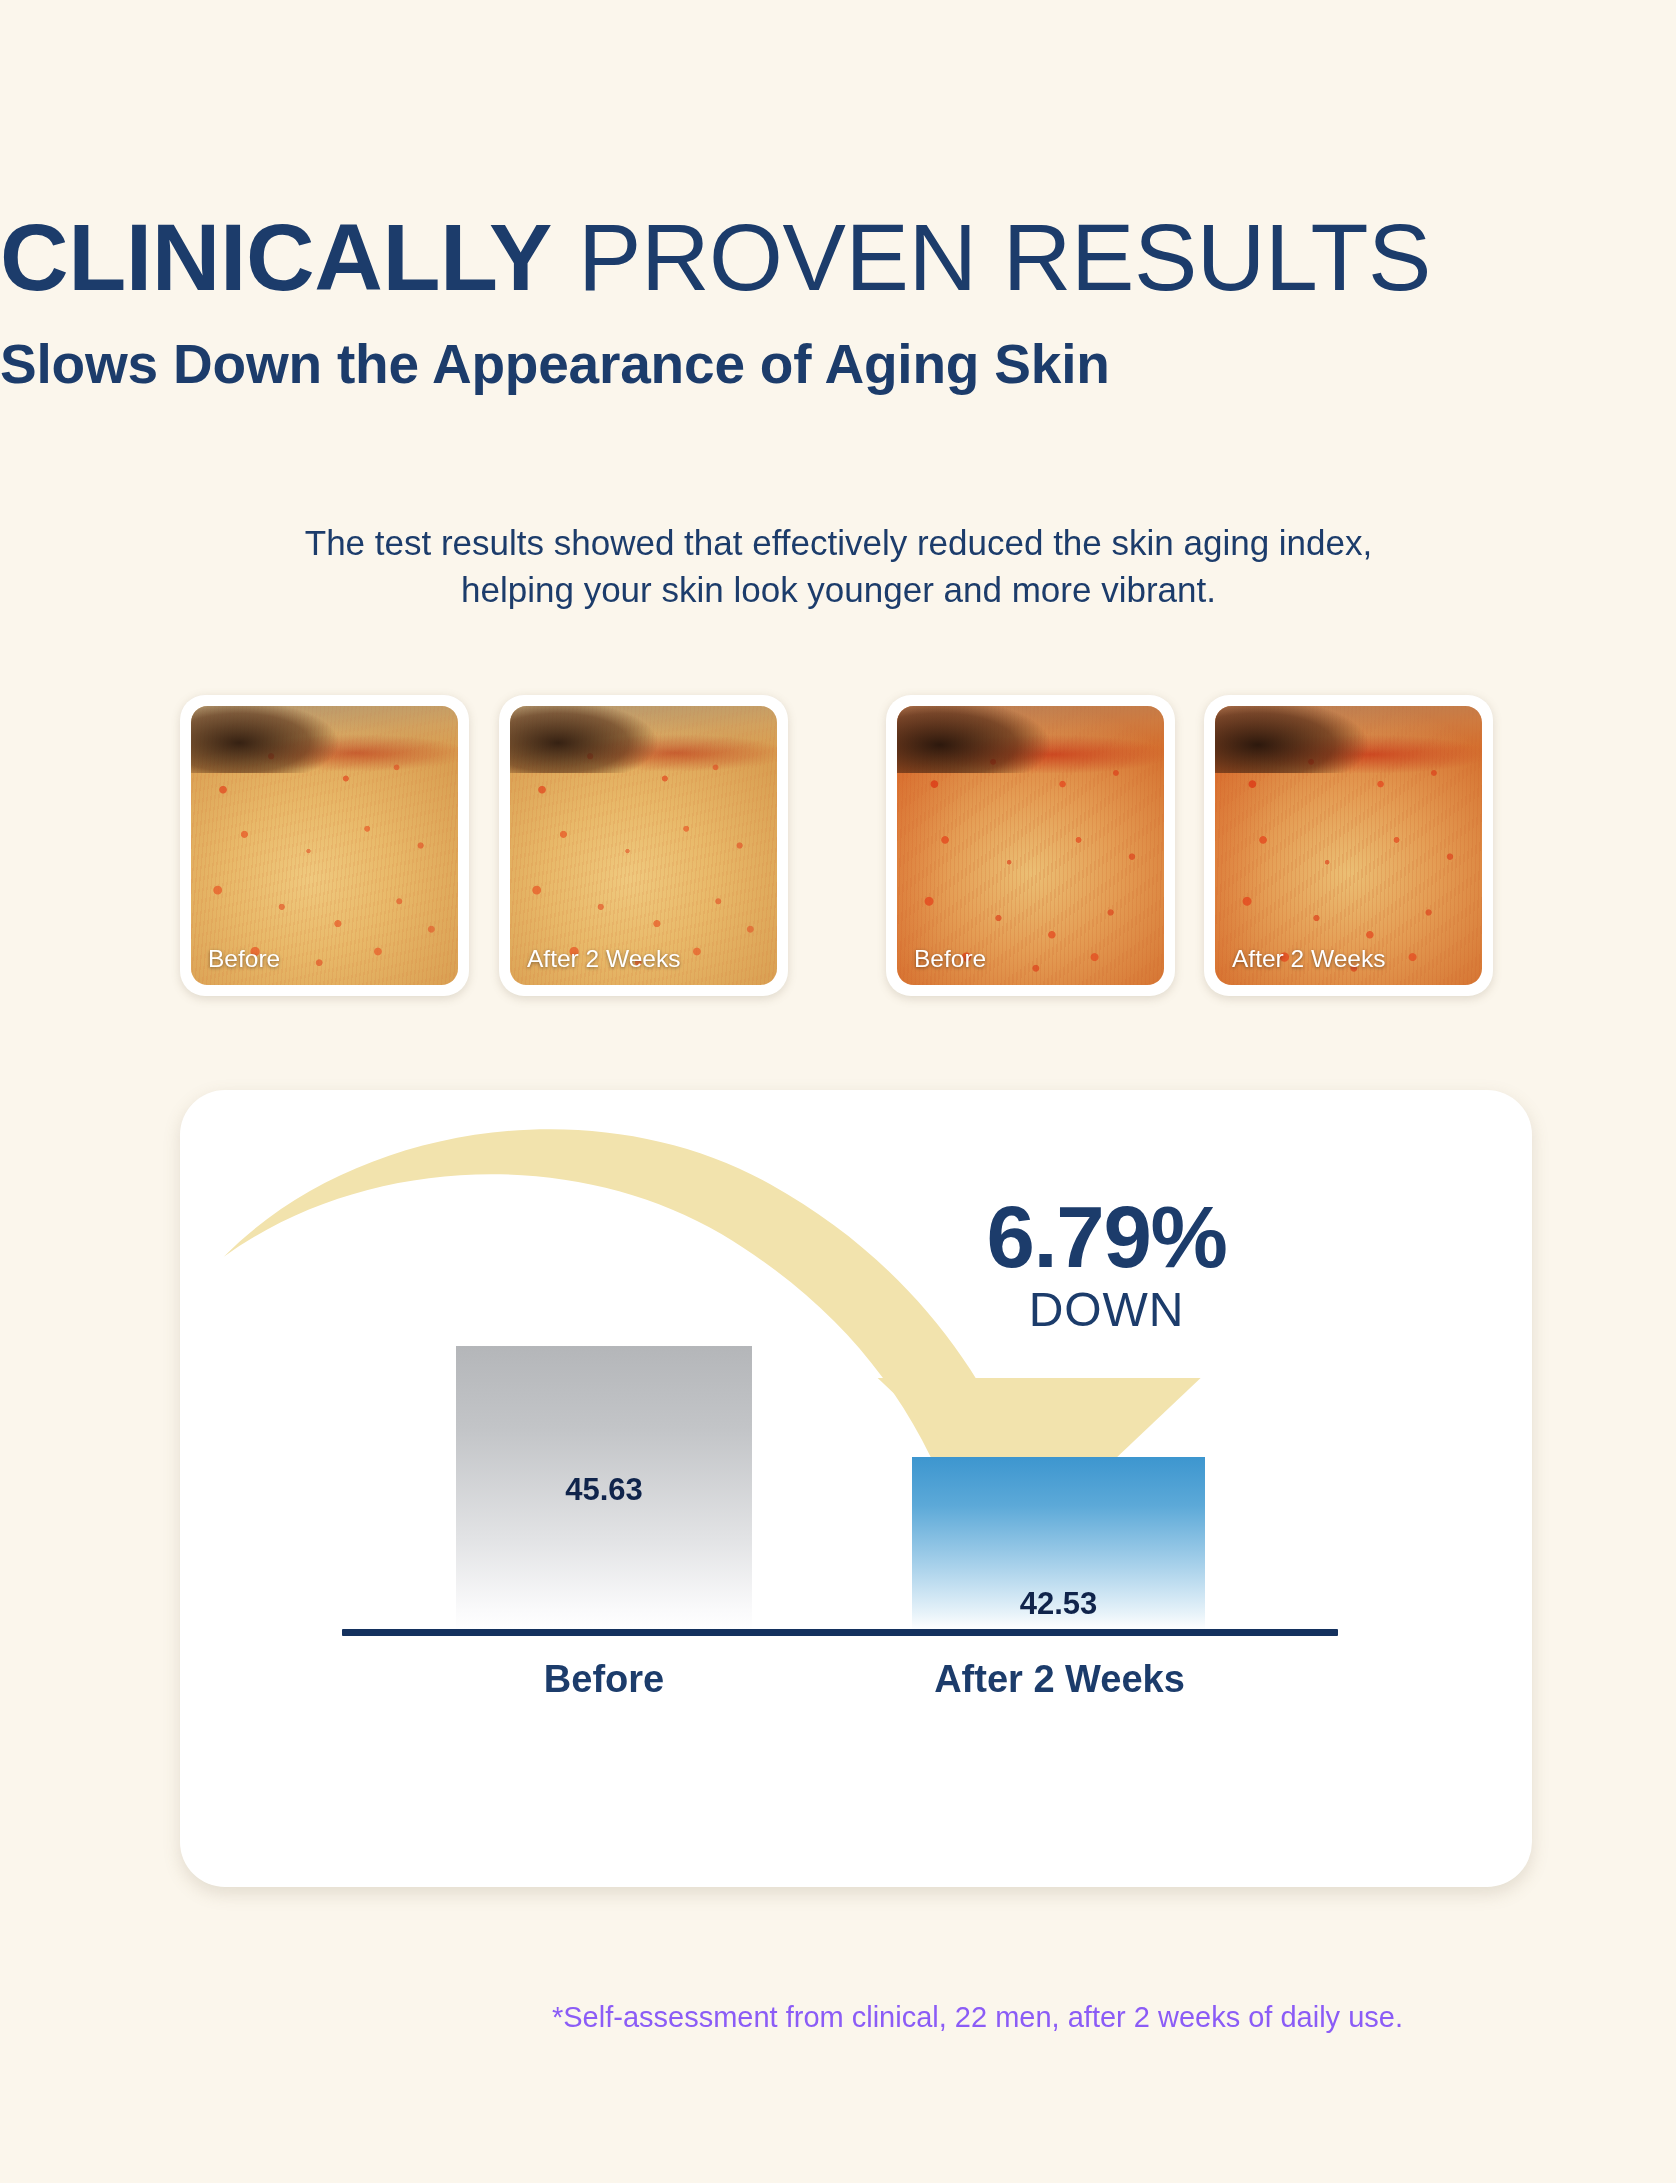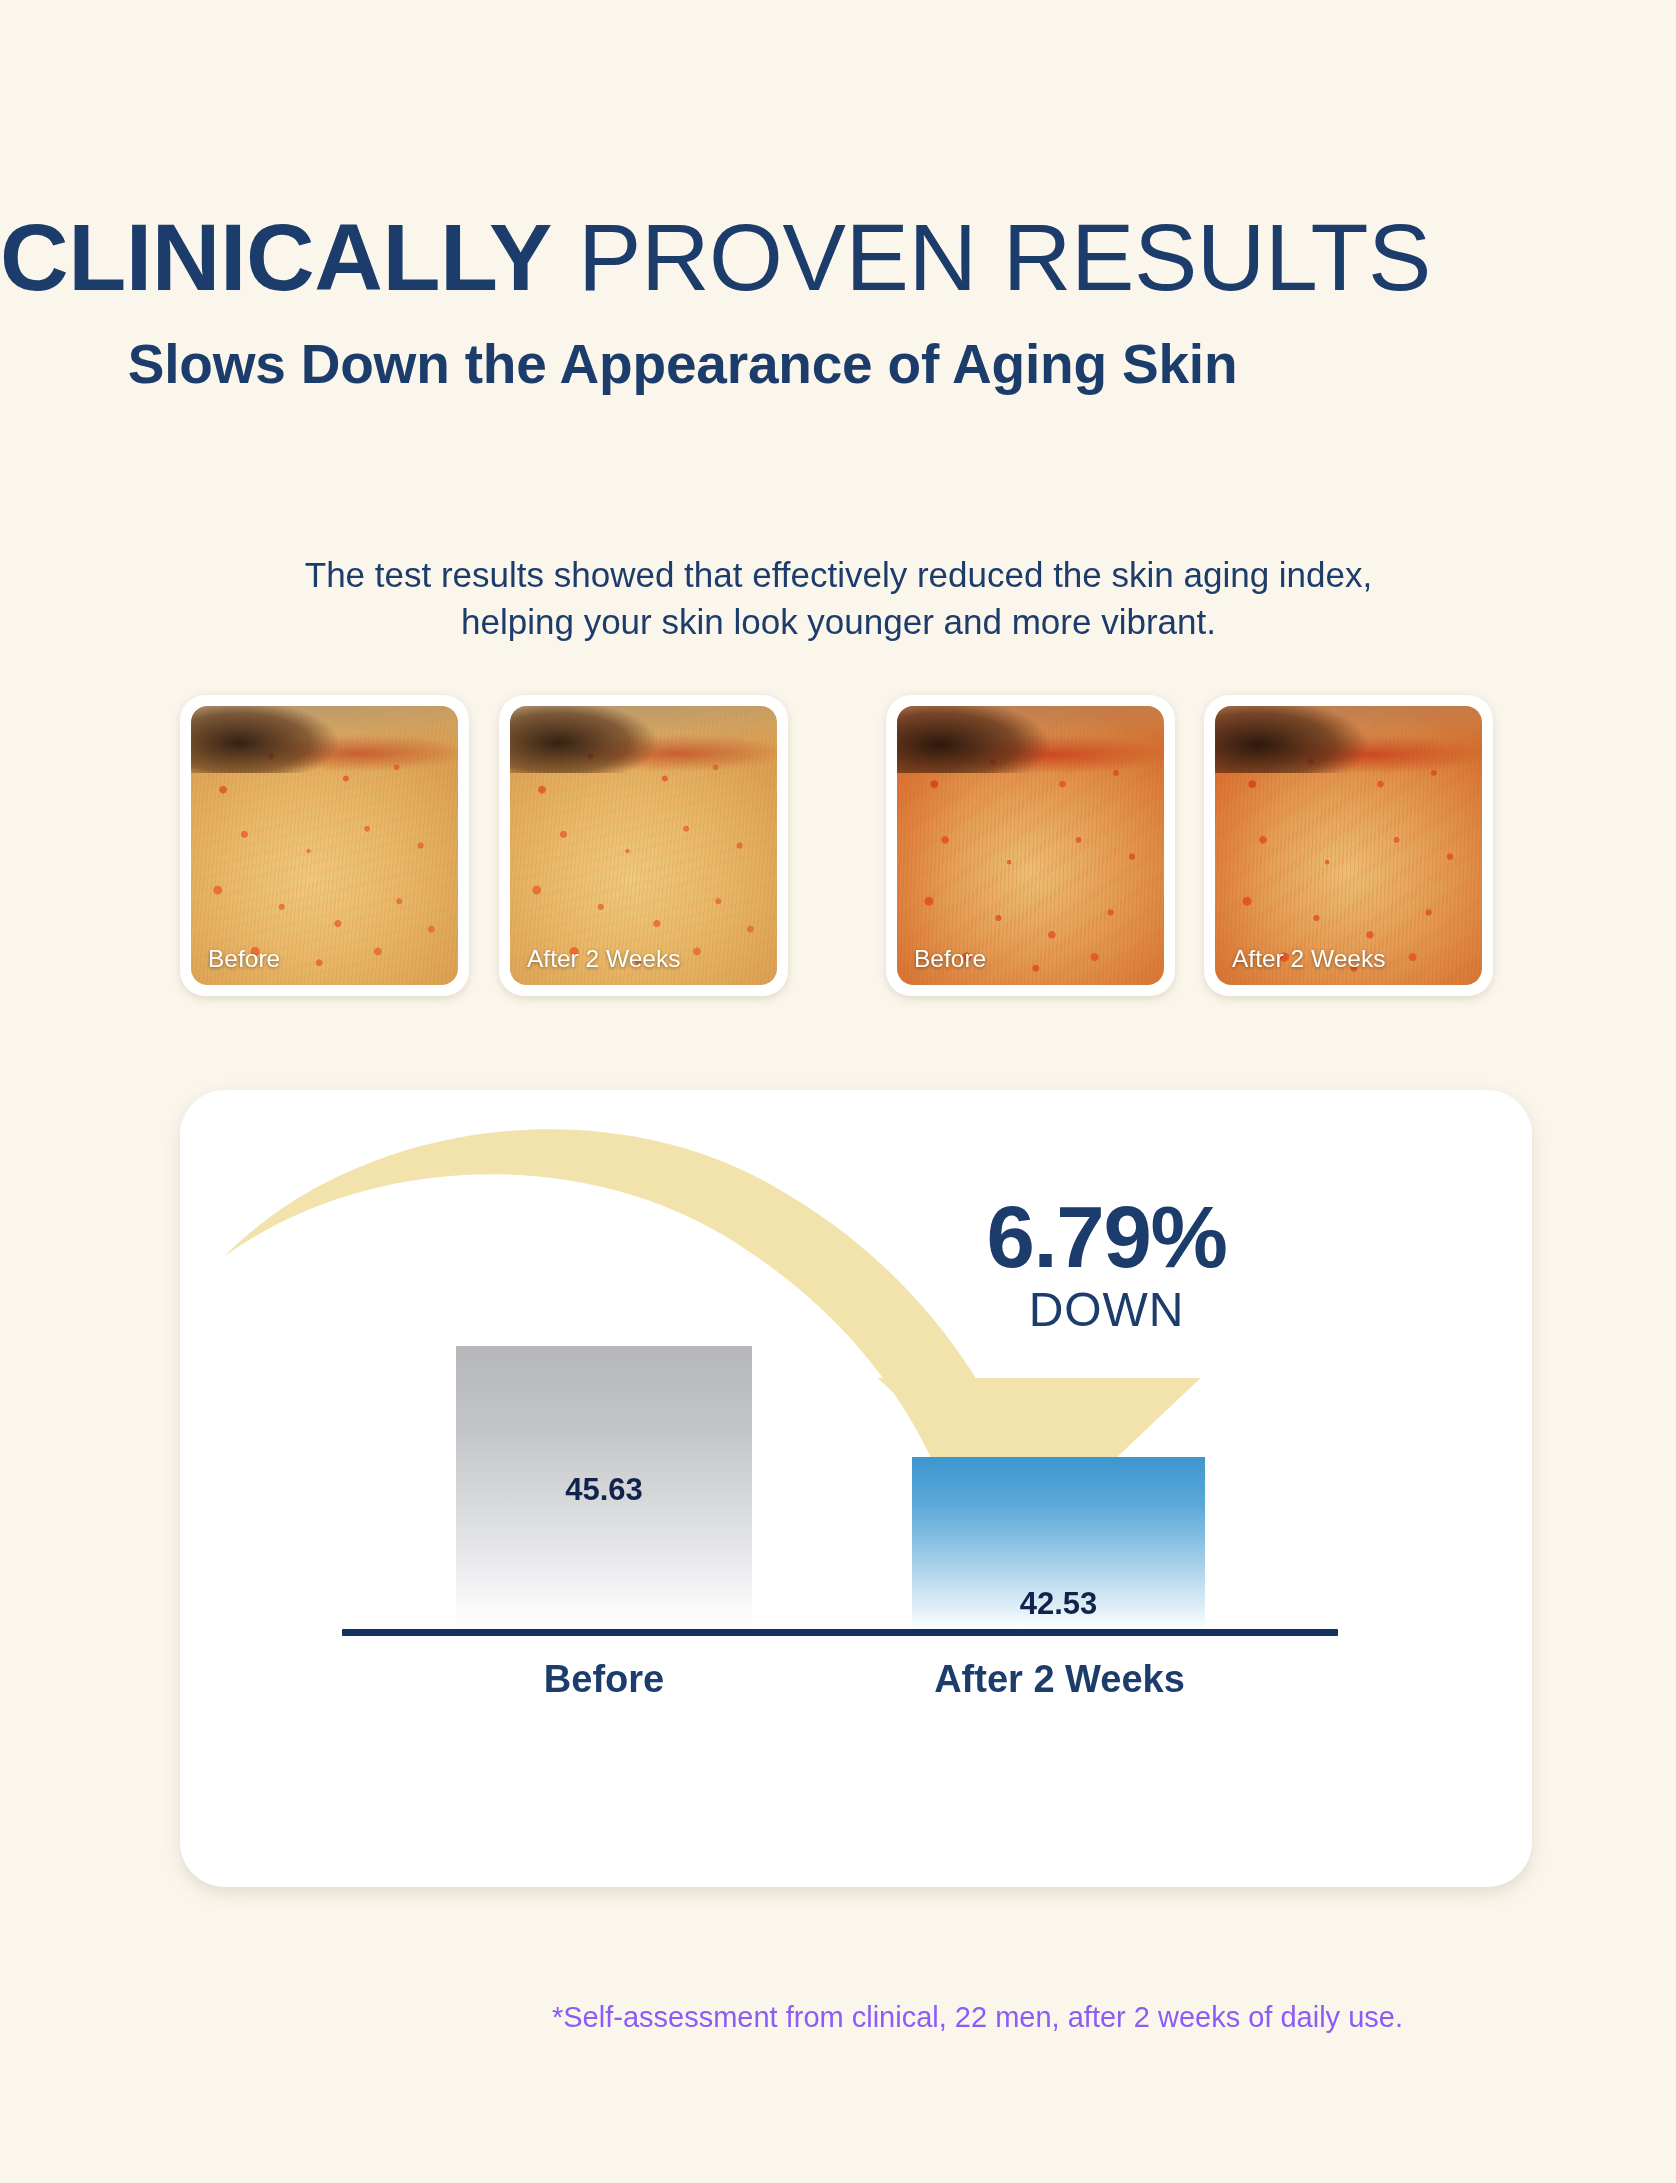--- a/index.html
+++ b/index.html
@@ -17,21 +17,20 @@
     width:1677px;
     height:2236px;
     background:#FBF6EC;
     overflow:hidden;
   }
 
   
   .header {
     position:absolute;
     top:210px; left:0; width:1365px;
-    text-align:center;
   }
   .title {
     font-size:95px;
     line-height:1.0;
     letter-spacing:-0.4px;
     color:#1C3C6B;
     font-weight:400;
     white-space:nowrap;
   }
   .title .bold { font-weight:700; }
@@ -41,21 +40,21 @@
     font-size:55px;
     line-height:1.05;
     font-weight:700;
     color:#1C3C6B;
     letter-spacing:-0.2px;
     white-space:nowrap;
   }
 
   .lede {
     position:absolute;
-    top:552px; left:0; width:1677px;
+    top:520px; left:0; width:1677px;
     text-align:center;
     font-size:35px;
     line-height:1.33;
     color:#1C3C6B;
     font-weight:400;
   }
   .lede .l2 { display:block; }
 
   
   .thumbs {

